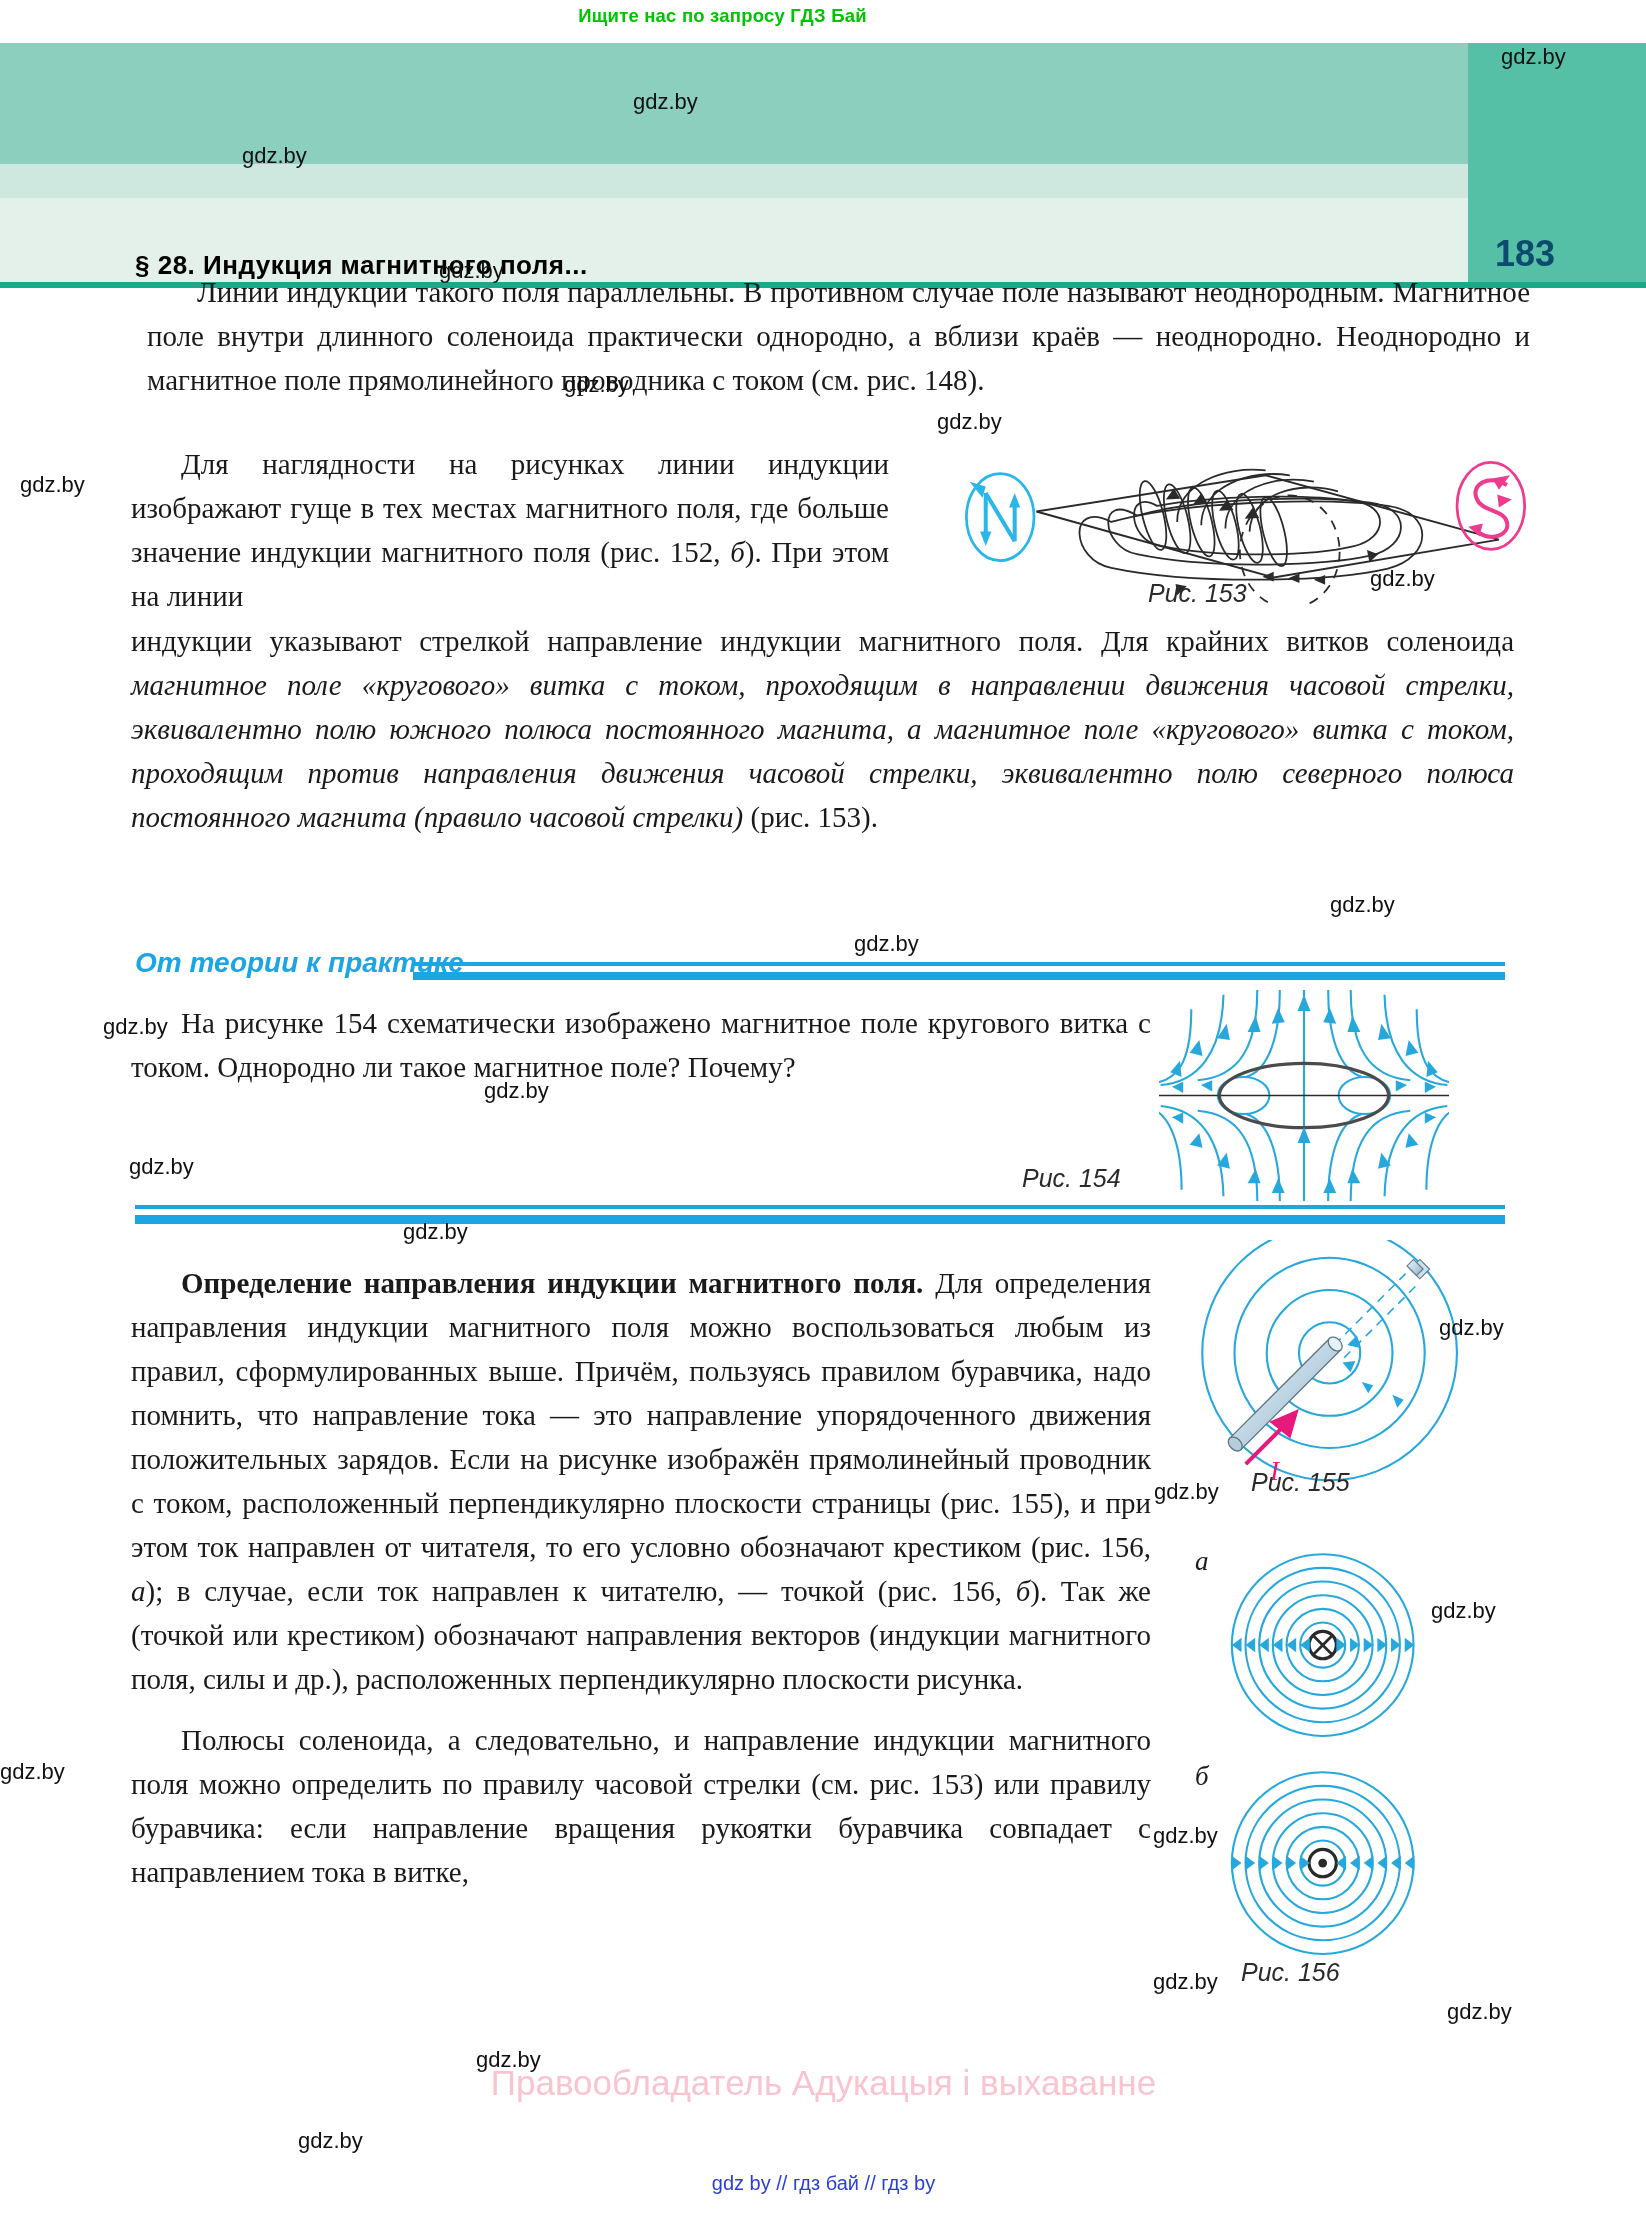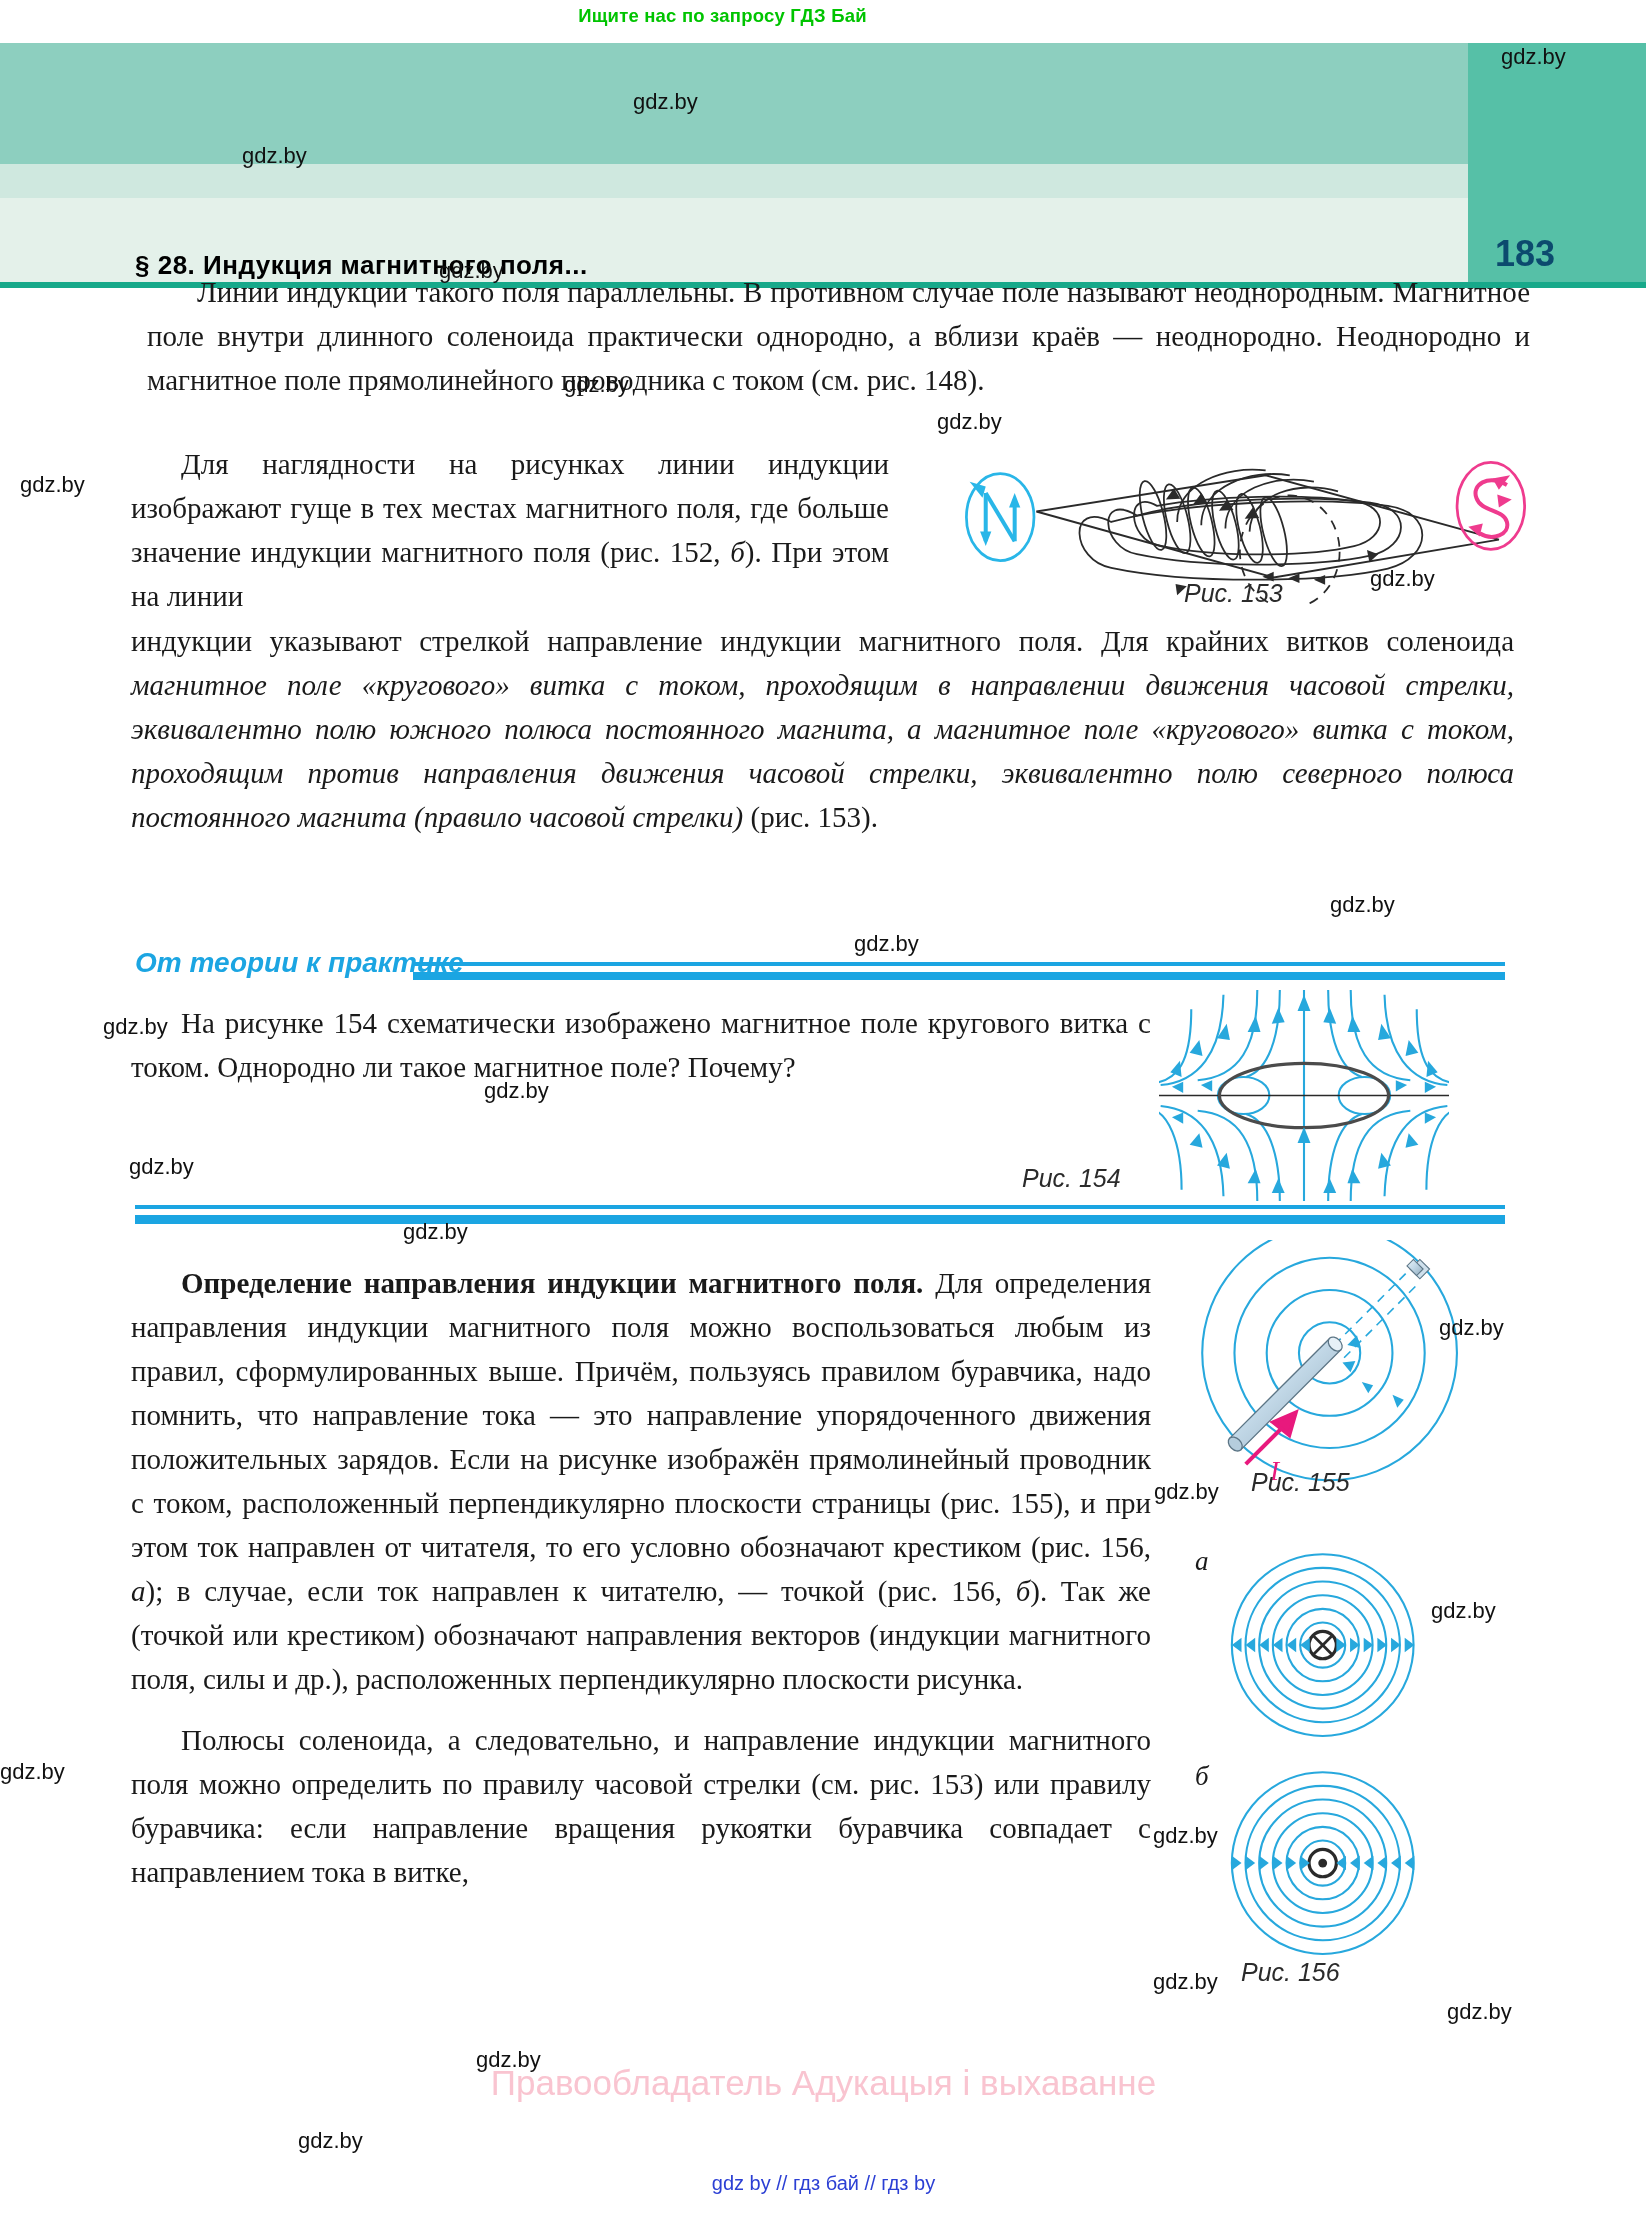--- a/index.html
+++ b/index.html
@@ -146,21 +146,21 @@
 
     <g>
       <ellipse cx="690" cy="108" rx="42" ry="54" fill="none" stroke="#ef3b8e" stroke-width="3.4"></ellipse>
       <path d="M710,82 C686,68 666,82 672,98 C678,116 706,112 710,128 C714,144 692,152 676,142" fill="none" stroke="#ef3b8e" stroke-width="5"></path>
       <polygon points="714,70 692,74 700,88" fill="#ef3b8e"></polygon>
       <polygon points="716,100 698,94 700,110" fill="#ef3b8e"></polygon>
       <polygon points="662,134 680,130 676,146" fill="#ef3b8e"></polygon>
     </g>
   </svg>
 </div>
-<div class="cap" style="left:1184px;top:579px;">Рис. 153</div>
+<div class="cap" style="left:1148px;top:579px;">Рис. 153</div>
 
 <div class="bluehead">
   <div class="lbl">От теории к практике</div>
   <div class="ln1"></div>
   <div class="ln2"></div>
 </div>
 
 <div class="col" style="left:131px;top:1001px;width:1020px;">
   <p class="t ind">На рисунке 154 схематически изображено магнитное поле кругового витка с током. Однородно ли такое магнитное поле? Почему?</p>
 </div>

